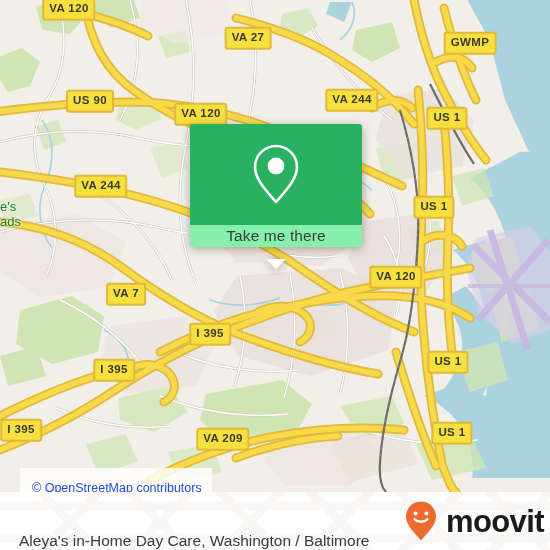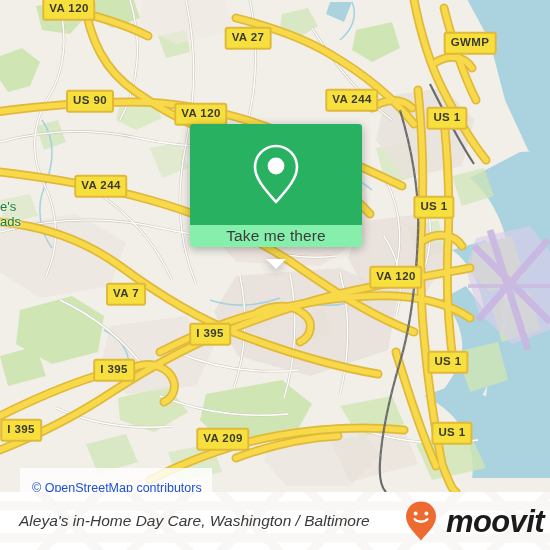--- a/index.html
+++ b/index.html
@@ -110,23 +110,22 @@
     border-top: 10px solid #ffffff;
   }
 
   
   #footer {
     position: absolute;
     left: 0; top: 492px;
     width: 550px; height: 58px;
     background: #ffffff;
     display: flex;
-    align-items: center;
+    align-items: flex-end;
     overflow: hidden;
-    font-style: italic;
   }
   #footer-watermark {
     position: absolute;
     left: 0; top: 0; width: 550px; height: 58px;
     opacity: 0.5;
   }
   #footer-title {
     position: relative;
     margin-left: 19px;
     color: #3a3a3a;

